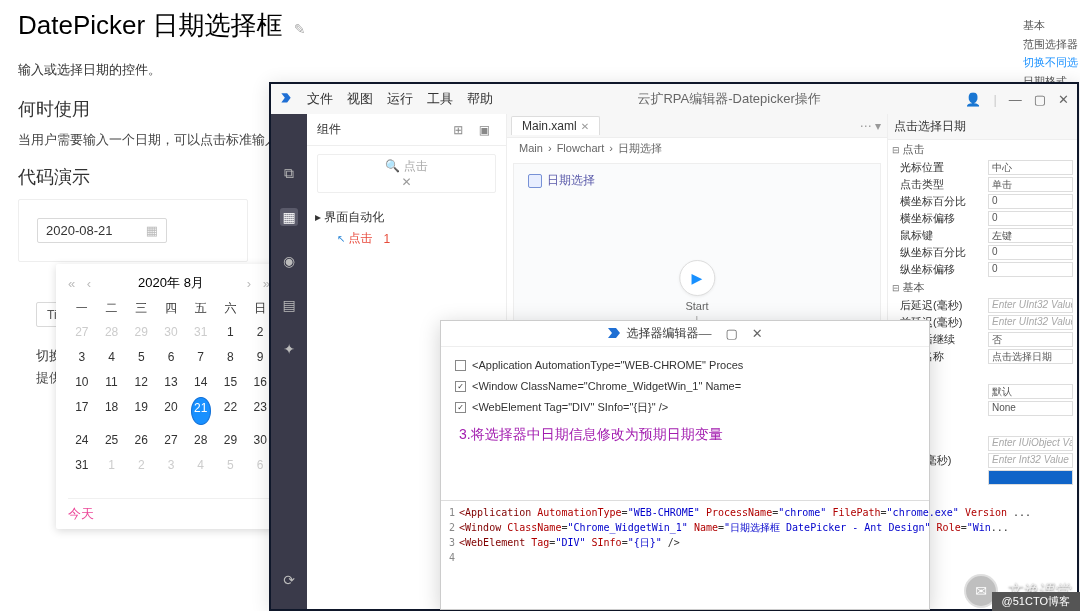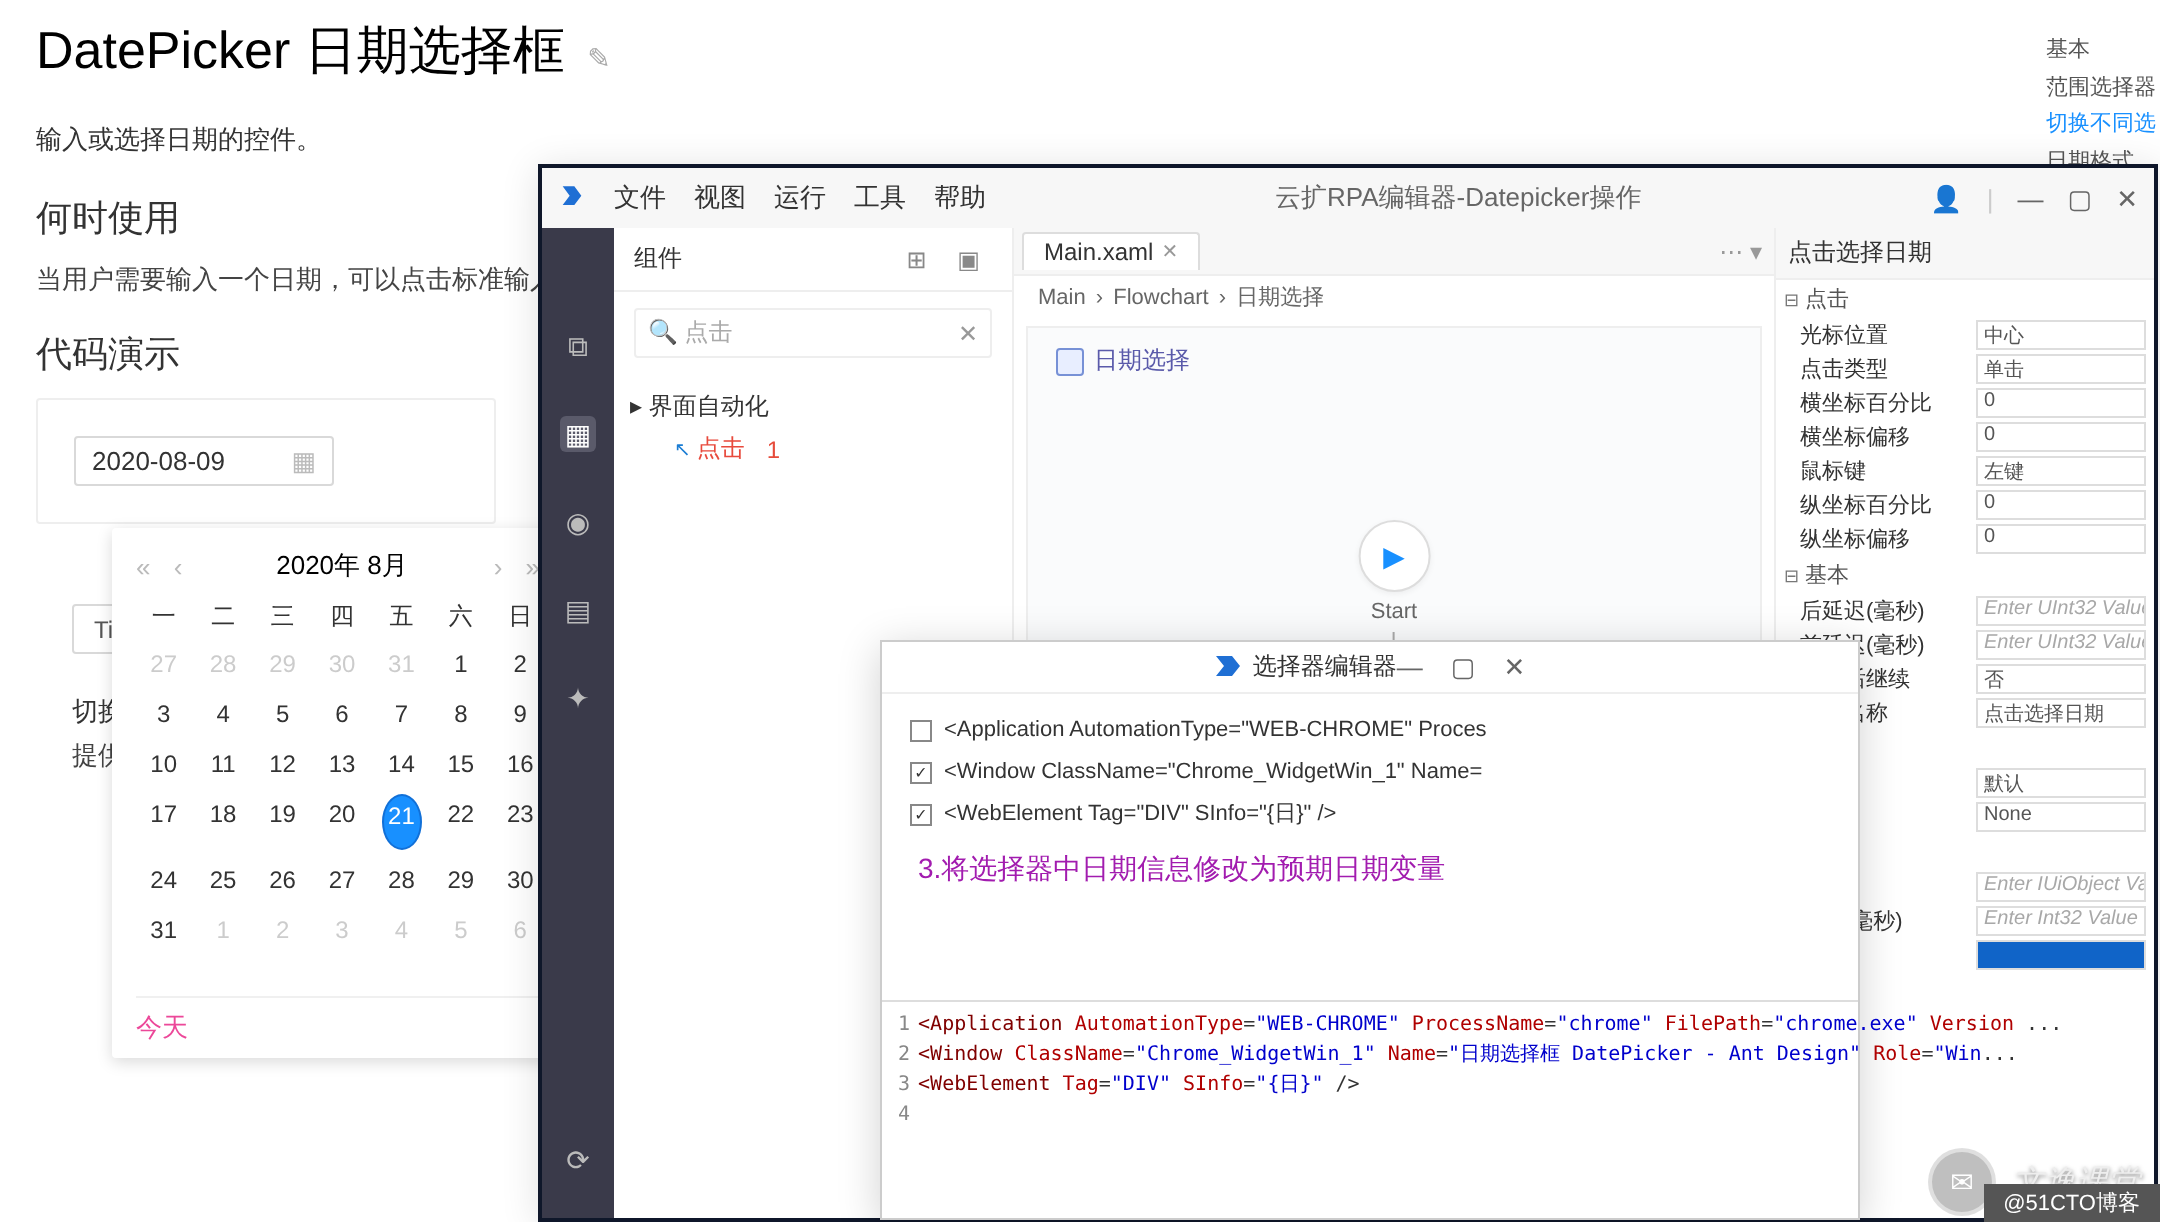--- a/index.html
+++ b/index.html
@@ -36,21 +36,21 @@
     .ide-titlebar .center { color:#666; }
     .ide-titlebar .right { display:flex; gap:12px; color:#666; font-size:13px; align-items:center;}
     .ide-body { display:flex; height:calc(100% - 30px);}
     .activitybar { width:36px; background:#3a3a4a; display:flex; flex-direction:column; align-items:center; padding-top:50px; gap:26px; color:#bbb; position:relative;}
     .activitybar div { width:18px; height:18px; display:flex; align-items:center; justify-content:center; font-size:14px;}
     .activitybar .active { color:#fff; background:#5a5a6a; border-radius:3px; padding:4px;}
     .activitybar .bottom { position:absolute; bottom:20px; color:#bbb;}
     .sidepanel { width:200px; border-right:1px solid #eee; background:#fff;}
     .sidepanel .hdr { display:flex; justify-content:space-between; padding:7px 10px; font-size:12px; color:#333; border-bottom:1px solid #eee; align-items:center;}
     .sidepanel .hdr .icons{ color:#888; letter-spacing:6px; font-size:12px;}
-    .search { margin:8px 10px; border:1px solid #eee; border-radius:2px; display:flex; align-items:center; padding:3px 6px; font-size:12px; color:#aaa; justify-content:space-between;}
+    .search { margin:8px 10px; border:1px solid #eee; border-radius:2px; display:flex; align-items:center; padding:3px 6px; font-size:12px; color:#aaa; justify-content:space-between;flex-direction:column;}
     .tree { padding:6px 8px; font-size:12px;}
     .tree .node1 { color:#333; padding:2px 0;}
     .tree .node2 { color:#e84a3c; padding:2px 0 2px 22px; display:flex; align-items:center; gap:3px;}
     .arrow-icon { color:#1b7dd4; font-size:10px;}
     .red1 { color:#e64c3b; font-weight:500; margin-left:8px;}
 
     .editor { flex:1; display:flex; flex-direction:column;}
     .tabs { display:flex; align-items:center; height:24px; background:#f7f7f7; border-bottom:1px solid #eee; font-size:12px; padding-left:4px; position:relative;}
     .tab { padding:2px 10px; border:1px solid #ddd; border-bottom:none; background:#fff; border-radius:2px 2px 0 0; display:flex; align-items:center; gap:4px;}
     .tab .x { color:#999; font-size:10px;}
@@ -104,21 +104,21 @@
 
 <div class="doc">
   <h1><span>DatePicker 日期选择框</span> <span class="edit-icon">✎</span></h1>
   <p>输入或选择日期的控件。</p>
   <h2>何时使用</h2>
   <p class="sub">当用户需要输入一个日期，可以点击标准输入框，</p>
   <h2>代码演示</h2>
 
   <div class="demo-box">
     <div class="date-input">
-      <span>2020-08-09</span>
+      <span>2020-08-21</span>
       <span style="color:#bbb">▦</span>
     </div>
   </div>
   <div class="calendar" style="position:absolute; left:56px; top:260px;">
     <div class="cal-hdr">
       <span class="nav">«  ‹</span>
       <span class="title">2020年  8月</span>
       <span class="nav">›  »</span>
     </div>
     <div class="cal-grid">

